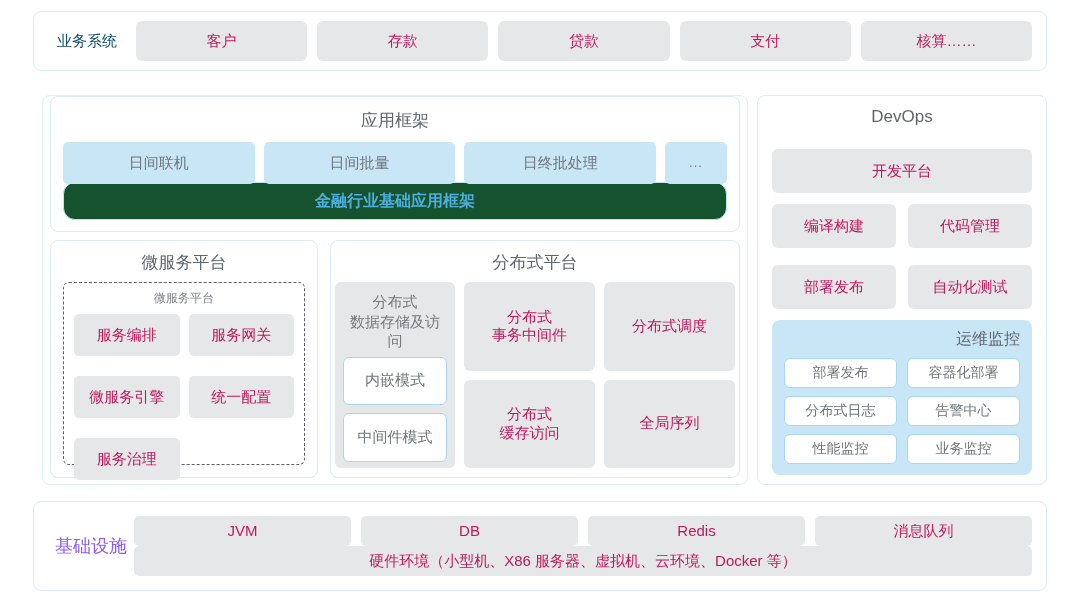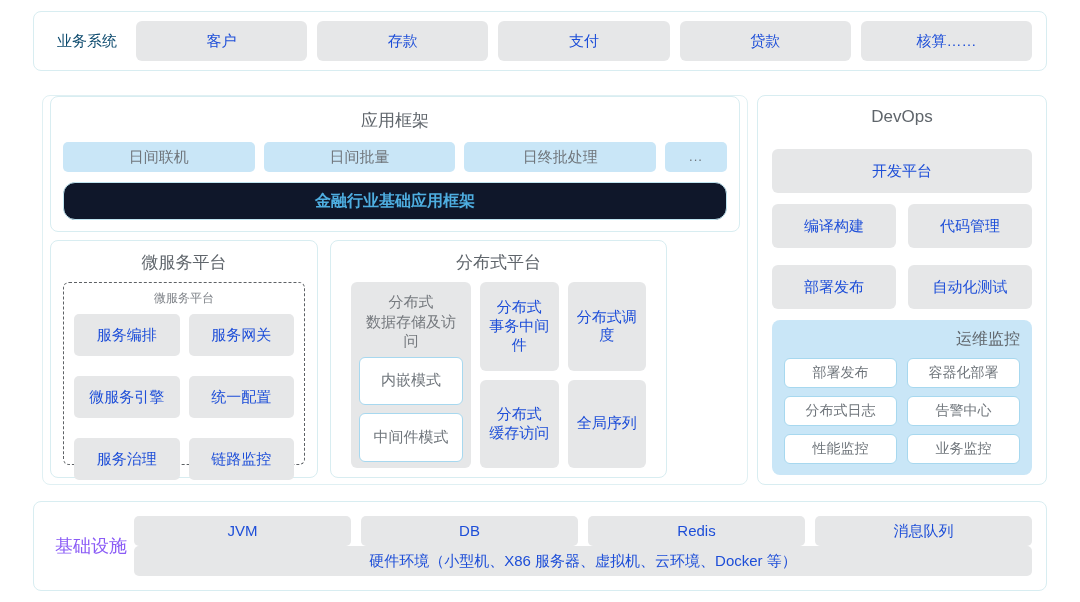--- a/index.html
+++ b/index.html
@@ -19,21 +19,21 @@
     background:#ffffff;
     box-sizing:border-box;
   }
 
   
   .chip{
     background:#e6e7e8;
     border-radius:6px;
     display:flex;align-items:center;justify-content:center;
     text-align:center;
-    color:#1d4ed8;
+    color:#be185d;
     font-size:15px;
     line-height:1.25;
     box-sizing:border-box;
     padding:4px 6px;
   }
   .chip-blue{
     background:#c9e6f7;
     color:#6f757b;
   }
   .chip-white-blue{
@@ -68,26 +68,26 @@
     background:#fff;
   }
 
   
   .appfw{
     position:absolute;left:50px;top:96px;width:690px;height:136px;
     padding:10px 12px 12px;
   }
   .appfw .panel-title{margin:2px 0 10px;}
   .appfw-chips{display:flex;gap:9px;height:30px;}
-  .appfw-chips .chip{height:30px;border-radius:5px;font-size:15px;}
+  .appfw-chips .chip{height:42px;border-radius:5px;font-size:15px;}
   .appfw-chips .c1,.appfw-chips .c2,.appfw-chips .c3,.appfw-chips .c4{flex:1;}
   .appfw-chips .cdots{width:62px;flex:none;font-size:13px;letter-spacing:1px;}
   .appfw-base{
     margin-top:10px;height:36px;
-    border:1px solid #bfe4f0;border-radius:12px;background:#0f172a;
+    border:1px solid #bfe4f0;border-radius:12px;background:#14532d;
     display:flex;align-items:center;justify-content:center;
     color:#4eaee0;font-weight:bold;font-size:16px;
   }
 
   
   .micro{
     position:absolute;left:50px;top:240px;width:268px;height:238px;
     padding:8px 12px 12px;
   }
   .micro .panel-title{margin:2px 0 8px;}
@@ -96,22 +96,22 @@
     padding:6px 10px 10px;height:183px;box-sizing:border-box;
   }
   .micro-dash .sub-title{
     text-align:center;font-size:12px;color:#7d8187;margin:1px 0 7px;
   }
   .micro-grid{display:grid;grid-template-columns:1fr 1fr;gap:20px 9px;}
   .micro-grid .chip{height:42px;font-size:15px;border-radius:5px;}
 
   
   .dist{
-    position:absolute;left:330px;top:240px;width:337px;height:238px;
-    padding:8px 20px 12px;
+    position:absolute;left:330px;top:240px;width:410px;height:238px;
+    padding:8px 4px 12px;
   }
   .dist .panel-title{margin:2px 0 8px;}
   .dist-body{display:flex;gap:9px;height:186px;}
   .dist-col1{width:120px;flex:none;background:#e6e7e8;border-radius:6px;
              padding:6px 8px;box-sizing:border-box;display:flex;flex-direction:column;}
   .dist-col1 .head{
     text-align:center;font-size:15px;color:#75797e;line-height:1.3;padding:4px 0 6px;
   }
   .dist-col1 .chip-white-blue{height:50px;margin-bottom:8px;}
   .dist-col1 .chip-white-blue:last-child{margin-bottom:0;}
@@ -150,22 +150,22 @@
 </style>
 </head>
 <body>
 
 <div class="page">
 
   <div class="card row-biz">
     <div class="side-label">业务系统</div>
     <div class="chip">客户</div>
     <div class="chip">存款</div>
+    <div class="chip">贷款</div>
     <div class="chip">支付</div>
-    <div class="chip">贷款</div>
     <div class="chip">核算……</div>
   </div>
 
   <div class="mid-left"></div>
 
   <div class="card appfw">
     <div class="panel-title">应用框架</div>
     <div class="appfw-chips">
       <div class="chip chip-blue c1">日间联机</div>
       <div class="chip chip-blue c2">日间批量</div>
@@ -178,21 +178,20 @@
   <div class="card micro">
     <div class="panel-title">微服务平台</div>
     <div class="micro-dash">
       <div class="sub-title">微服务平台</div>
       <div class="micro-grid">
         <div class="chip">服务编排</div>
         <div class="chip">服务网关</div>
         <div class="chip">微服务引擎</div>
         <div class="chip">统一配置</div>
         <div class="chip">服务治理</div>
-        <div class="chip">链路监控</div>
       </div>
     </div>
   </div>
 
   <div class="card dist">
     <div class="panel-title">分布式平台</div>
     <div class="dist-body">
       <div class="dist-col1">
         <div class="head">
           <span>分布式</span><br>

